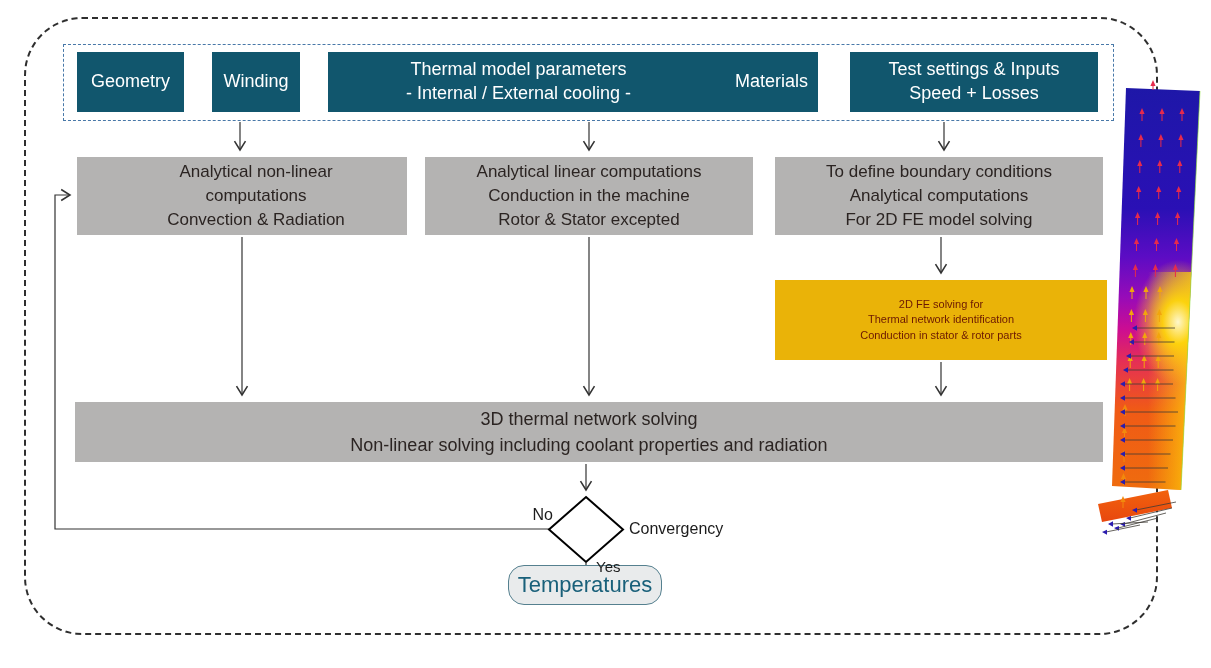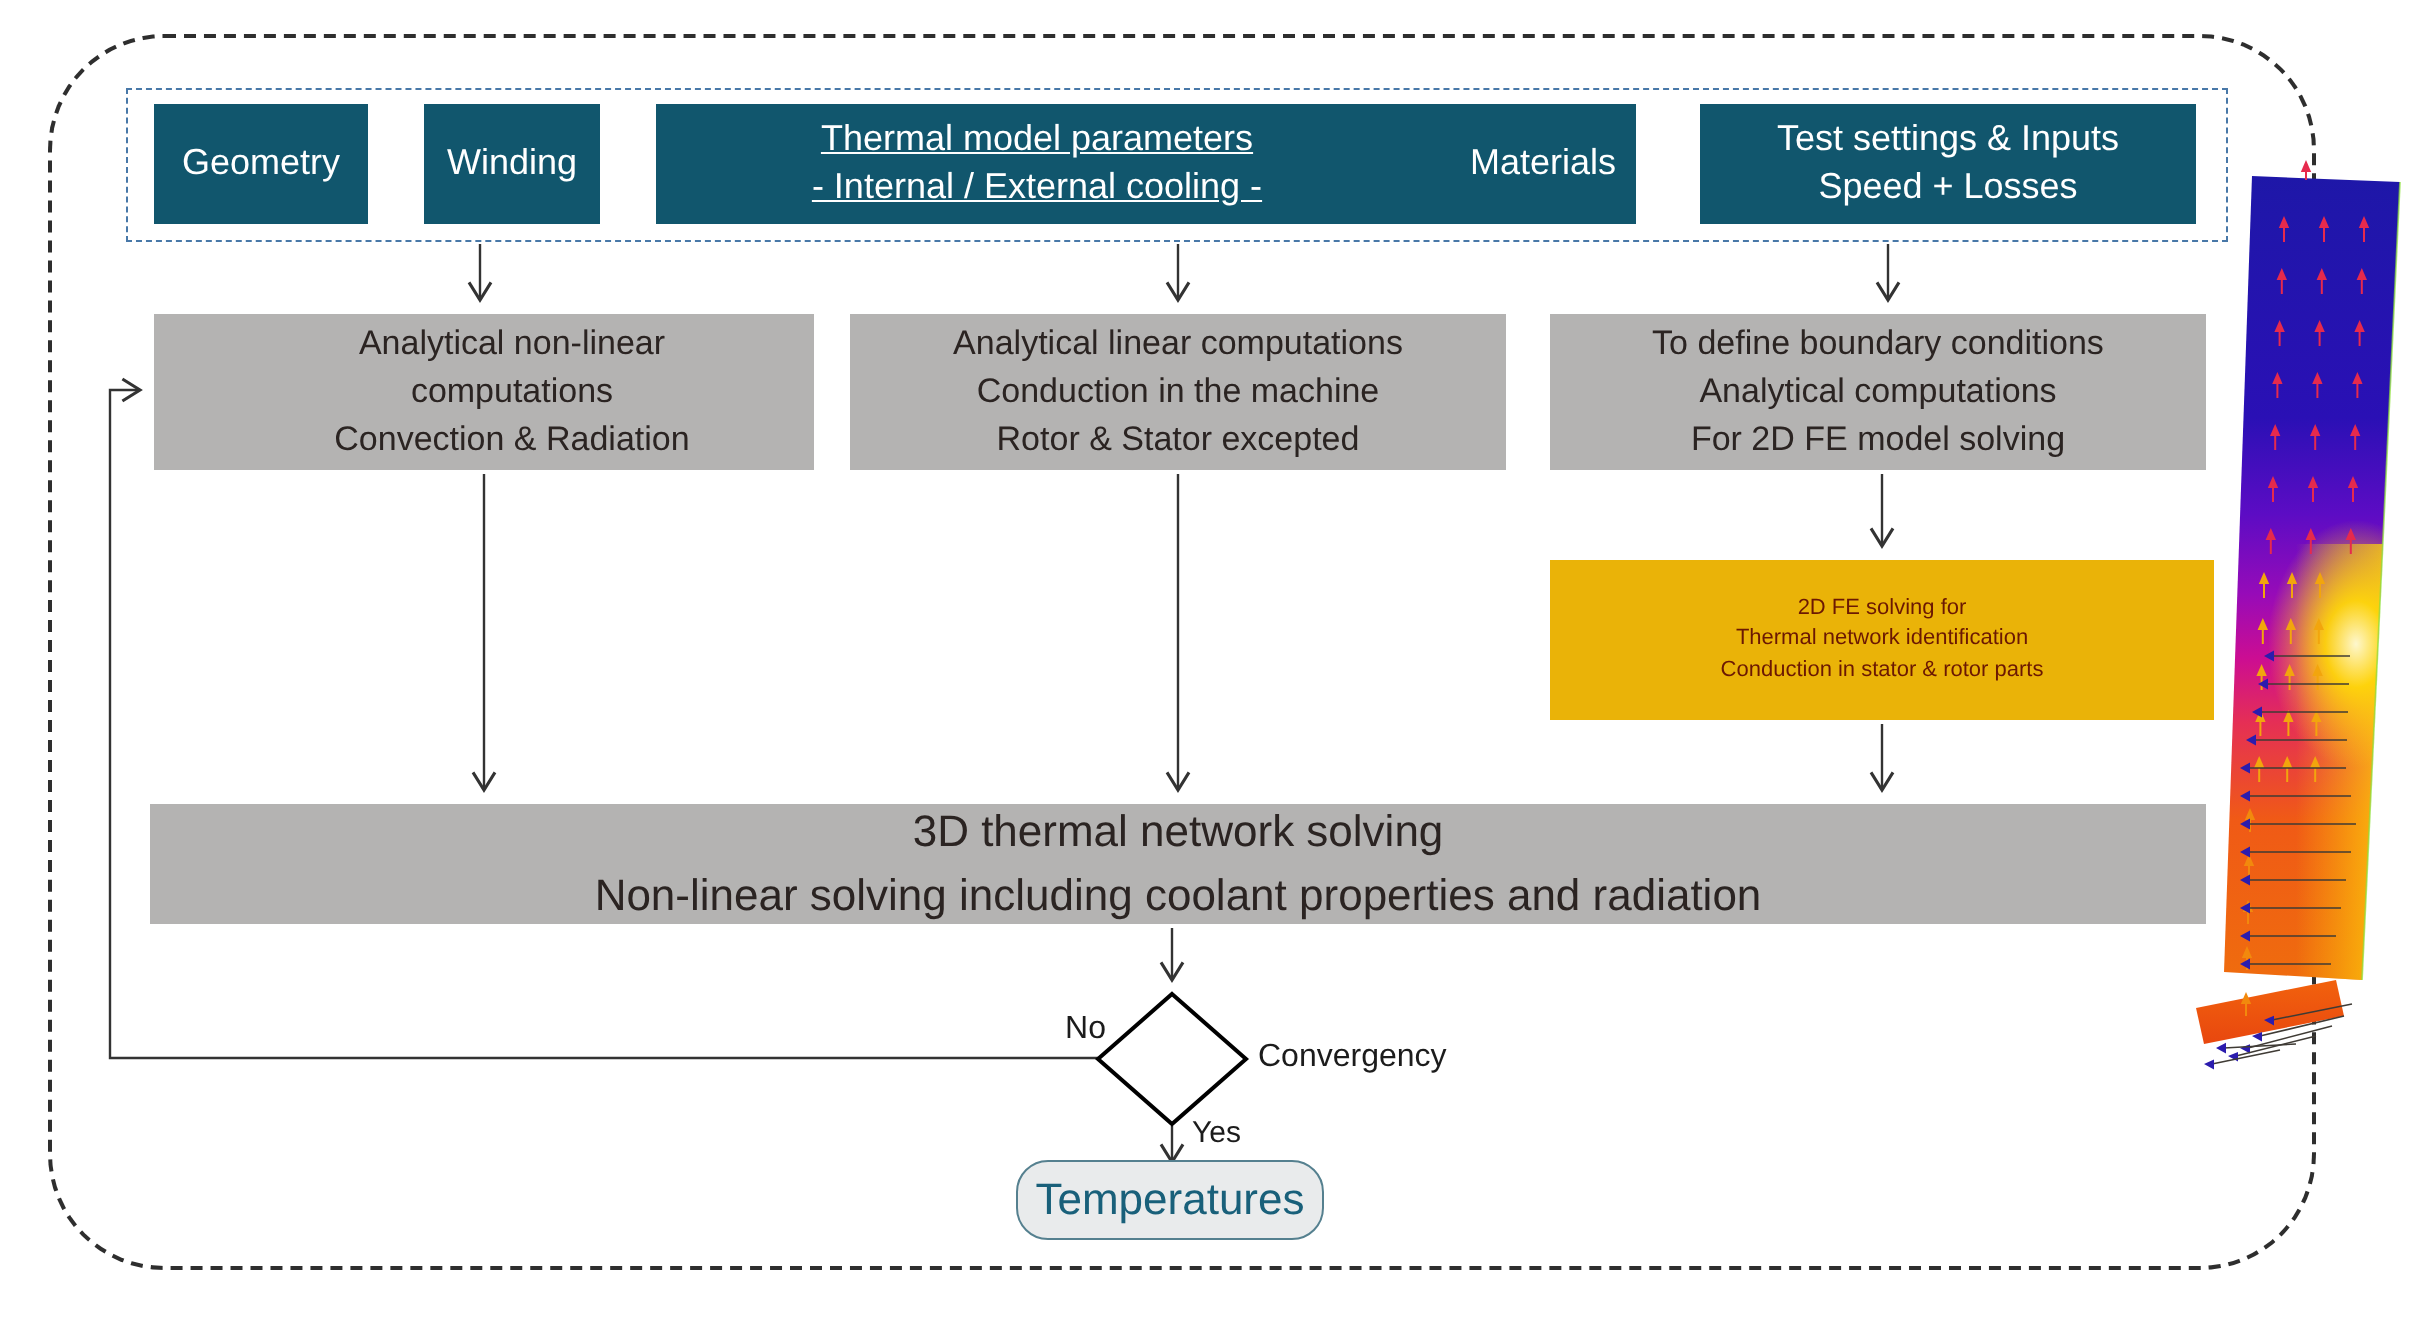--- a/index.html
+++ b/index.html
@@ -15,21 +15,21 @@
     position:absolute;left:63px;top:44px;width:1049px;height:75px;
     border:1px dashed #4878a8;z-index:2;
   }
   .box{
     position:absolute;display:flex;flex-direction:column;align-items:center;justify-content:center;
     text-align:center;box-sizing:border-box;z-index:3;
   }
   .input-box{background:#11566d;color:#ffffff;font-size:18px;line-height:1.32;}
   .process-box{background:#b4b3b2;color:#2b2422;font-size:17px;line-height:1.42;}
   .fe-box{background:#eab308;color:#6b1803;font-size:11px;line-height:1.42;}
-  .network-box{background:#b4b3b2;color:#2b2422;font-size:22px;line-height:1.45;}
+  .network-box{background:#b4b3b2;color:#2b2422;font-size:18px;line-height:1.45;}
   .result-box{
     background:#e9ebec;border:1px solid #55808f;color:#19607a;font-size:22px;
   }
   .decision-label{position:absolute;color:#1c1c1c;font-size:16px;z-index:4;}
   .connectors{position:absolute;left:0;top:0;width:1211px;height:668px;z-index:2;pointer-events:none;}
   .fe-plot{position:absolute;left:1096px;top:72px;width:114px;height:466px;z-index:5;}
 </style>
 </head>
 <body>
 
@@ -37,21 +37,21 @@
 
   <div class="outer-frame"></div>
   <div class="inputs-frame"></div>
 
   <div class="box input-box" style="left:77px;top:52px;width:107px;height:60px;text-align:center;">
     <span>Geometry</span>
   </div>
   <div class="box input-box" style="left:212px;top:52px;width:88px;height:60px;">
     <span>Winding</span>
   </div>
-  <div class="box input-box" style="left:328px;top:52px;width:381px;height:60px;text-decoration:underline;">
+  <div class="box input-box" style="left:328px;top:52px;width:381px;height:60px;">
     <span>Thermal model parameters</span>
     <span>- Internal / External cooling -</span>
   </div>
   <div class="box input-box" style="left:705px;top:52px;width:113px;height:60px;padding-left:20px;">
     <span>Materials</span>
   </div>
   <div class="box input-box" style="left:850px;top:52px;width:248px;height:60px;">
     <span>Test settings &amp; Inputs</span>
     <span>Speed + Losses</span>
   </div>
@@ -80,21 +80,21 @@
 
   <div class="box network-box" style="left:75px;top:402px;width:1028px;height:60px;">
     <span>3D thermal network solving</span>
     <span>Non-linear solving including coolant properties and radiation</span>
   </div>
 
   <div class="decision-label" style="left:505px;top:506px;width:48px;text-align:right;">No</div>
   <div class="decision-label" style="left:629px;top:520px;">Convergency</div>
   <div class="decision-label" style="left:596px;top:558px;font-size:15px;">Yes</div>
 
-  <div class="box result-box" style="left:508px;top:580px;width:154px;height:40px;border-radius:16px;">
+  <div class="box result-box" style="left:508px;top:565px;width:154px;height:40px;border-radius:16px;">
     <span>Temperatures</span>
   </div>
 
   <svg class="connectors" viewBox="0 0 1211 668">
     <defs>
       <marker id="ah" viewBox="0 0 12 12" refX="10" refY="6" markerWidth="11" markerHeight="11" orient="auto-start-reverse">
         <path d="M2,1 L10,6 L2,11" fill="none" stroke="#333" stroke-width="1.4"></path>
       </marker>
     </defs>
     <g fill="none" stroke="#333" stroke-width="1.2">

